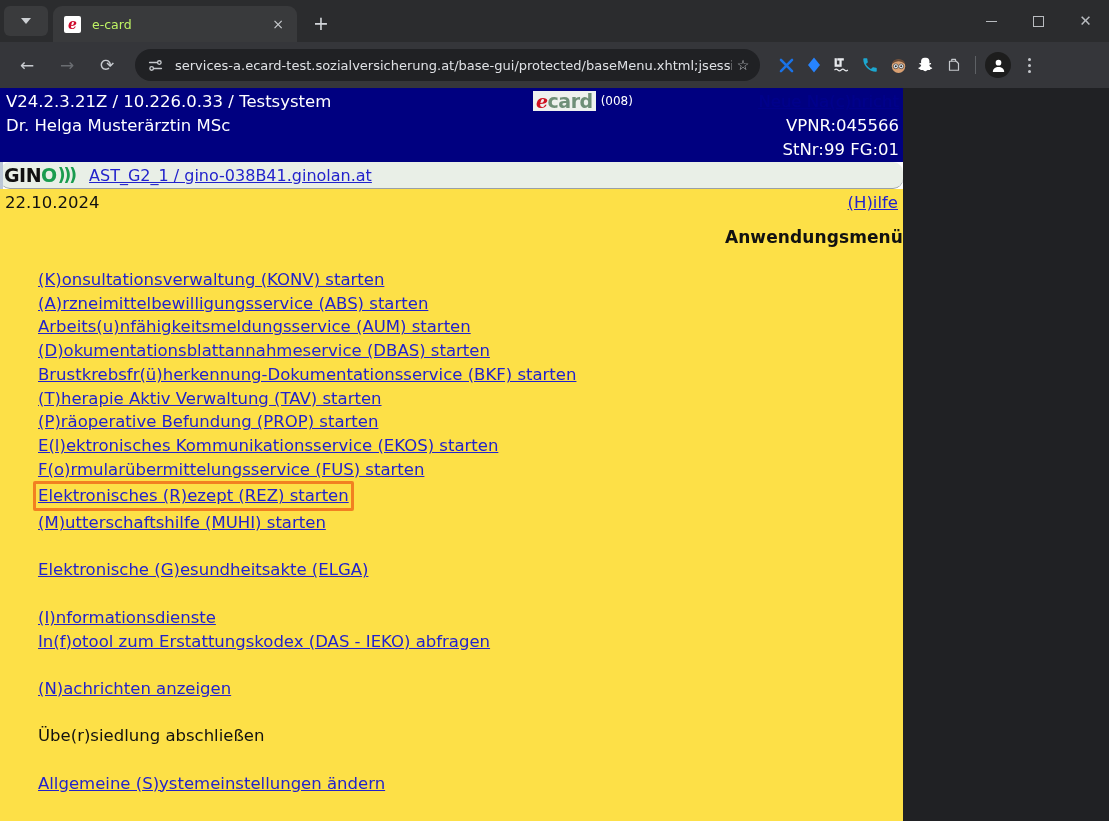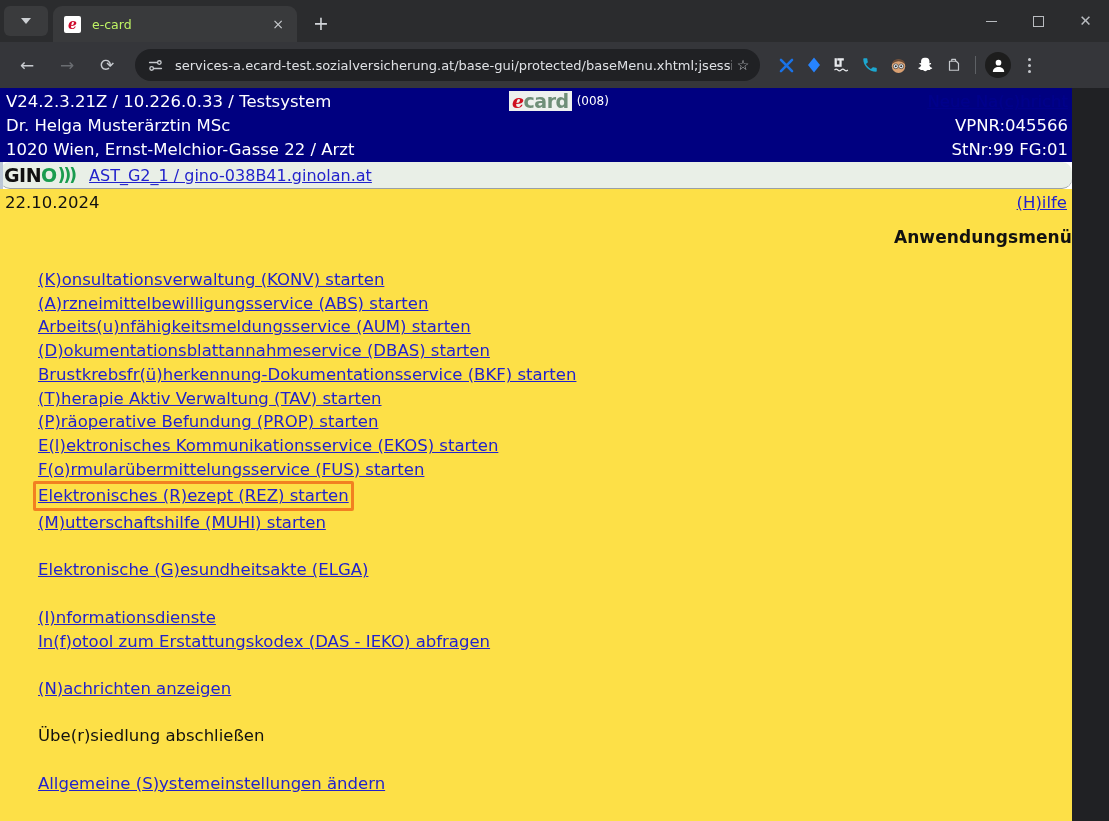--- a/index.html
+++ b/index.html
@@ -77,33 +77,33 @@
   .ext { width: 28px; height: 28px; display: flex; align-items: center; justify-content: center; }
   .ext-sep { width: 1px; height: 18px; background: #5e6165; margin: 0 7px; }
   .profile { width: 26px; height: 26px; border-radius: 50%; background: #1d1d1d;
              display: flex; align-items: center; justify-content: center; margin-left: 2px; }
   .kebab { width: 26px; display: flex; flex-direction: column; align-items: center;
            gap: 3px; margin-left: 5px; }
   .kebab i { width: 3px; height: 3px; border-radius: 50%; background: #c6c9cd; display: block; }
 
   
   .viewport {
-    position: absolute; left: 0; top: 88px; width: 1072px; height: 733px;
+    position: absolute; left: 0; top: 88px; width: 903px; height: 733px;
     background: #ffffff; overflow: hidden;
   }
   .vline { position: absolute; left: 0; top: 0; width: 3px; height: 733px;
            background: linear-gradient(to bottom, #b8c4d4 0%, #c9d2de 50%, #dfe3e8 100%); }
 
   .appheader {
     background: #000080; color: #ffffff; padding: 2px 6px 4px 6px;
     position: relative; height: 74px;
     font-size: 16.5px; line-height: 24px;
   }
   .ah-left { position: absolute; left: 6px; top: 2px; white-space: nowrap; }
-  .ah-center { position: absolute; left: 472px; top: 3px; display: flex; align-items: flex-start; padding-left: 37px; }
+  .ah-center { position: absolute; left: 496px; top: 3px; display: flex; align-items: flex-start; padding-left: 37px; }
   .ecard-logo {
     background: #eef1ee; padding: 0 3px; display: inline-block;
     font-family: "DejaVu Sans", sans-serif; font-size: 19px; font-weight: bold;
     line-height: 20px; letter-spacing: -0.5px;
   }
   .ecard-logo .e { color: #cf1020; font-family: "DejaVu Serif", serif; font-style: italic; }
   .ecard-logo .card { color: #6f8f78; }
   .ah-count { color: #ffffff; font-size: 12px; margin-left: 5px; margin-top: -2px; }
   .ah-right { position: absolute; right: 4px; top: 2px; text-align: right; white-space: nowrap; }
   .ah-msg { color: #00008b; text-decoration: underline; font-size: 16.5px; display: block;
@@ -248,21 +248,20 @@
     </div>
   </div>
 
   <div class="viewport">
     <div class="vline"></div>
 
     <div class="appheader">
       <div class="ah-left">
         <div>V24.2.3.21Z / 10.226.0.33  / Testsystem</div>
         <div>Dr. Helga Musterärztin MSc</div>
-        <div>1020 Wien, Ernst-Melchior-Gasse 22 / Arzt</div>
       </div>
 
       <div class="ah-center">
         <span class="ecard-logo"><span class="e">e</span><span class="card">card</span></span>
         <span class="ah-count">(008)</span>
       </div>
 
       <div class="ah-right">
         <span class="ah-msg">Neue Na(c)hricht</span>
         <span class="ah-line">VPNR:045566</span>

